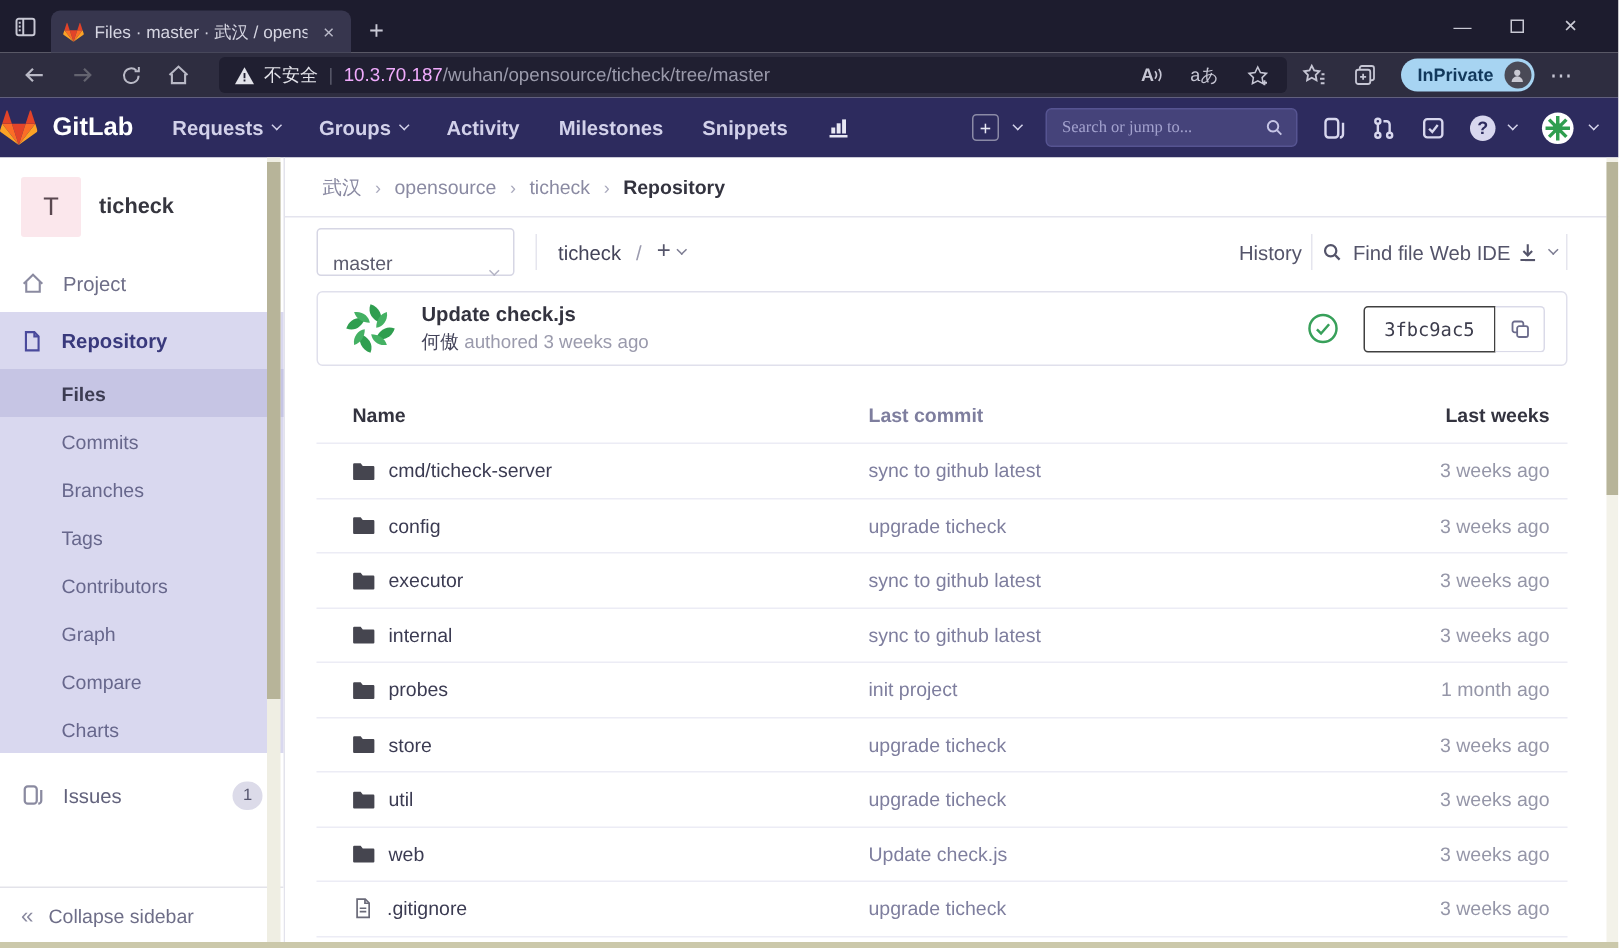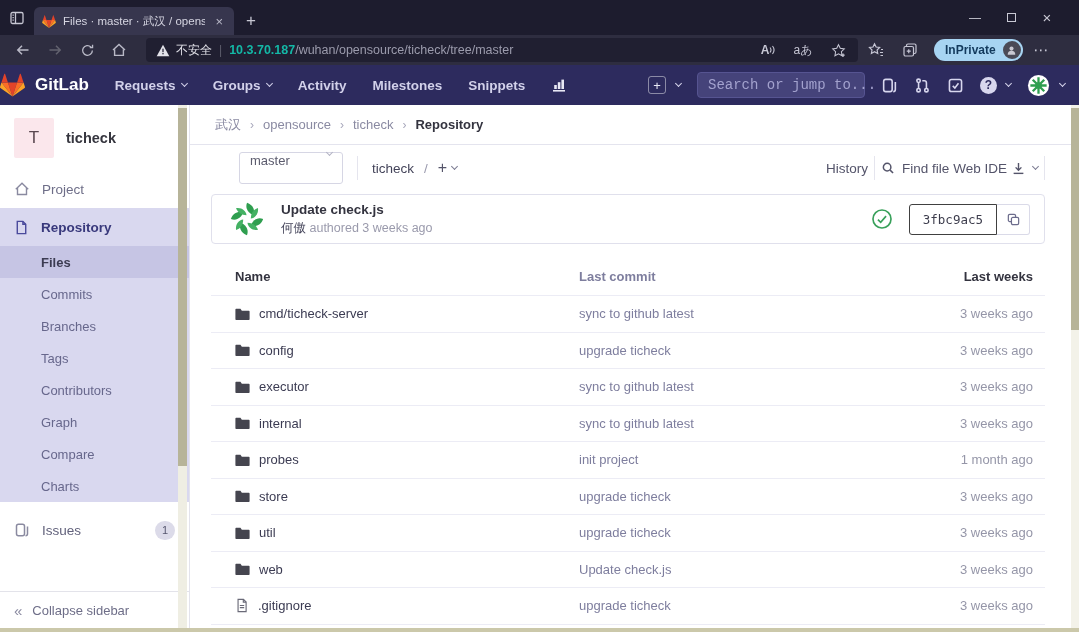--- a/index.html
+++ b/index.html
@@ -19,40 +19,40 @@
   .win-max { width:9px; height:9px; border:1px solid #c9c9d4; display:inline-block; }
 
   
   .addrbar { height:30px; background:#2e2d40; display:flex; align-items:center; padding:0 10px 0 8px; gap:2px; }
   .nav-ic { width:30px; height:26px; display:flex; align-items:center; justify-content:center; color:#b9b9c6; }
   .nav-ic.dim { color:#63636f; }
   .addr-pill { flex:0 0 712px; height:24px; margin-left:10px; background:#201f31; border-radius:4px; display:flex; align-items:center; padding:0 6px 0 10px; gap:7px; }
   .addr-warn { color:#e3e3ea; font-size:12px; display:flex; align-items:center; gap:6px; white-space:nowrap; }
   .addr-sep { color:#5c5c6c; font-size:12px; }
   .addr-url { font-size:12.5px; white-space:nowrap; overflow:hidden; flex:1; }
-  .addr-host { color:#14b8a6; font-weight:bold; }
+  .addr-host { color:#f0abfc; font-weight:normal; }
   .addr-path { color:#9b9bac; }
   .pill-ic { width:28px; height:24px; display:flex; align-items:center; justify-content:center; color:#c6c6d4; font-size:12px; flex:none; }
   .bar-ic { width:32px; height:26px; display:flex; align-items:center; justify-content:center; color:#c6c6d4; }
   .inprivate { height:22px; margin-left:6px; background:#a7d4f2; border-radius:11px; display:flex; align-items:center; padding:2px 2px 2px 11px; gap:7px; }
   .inprivate-label { color:#12395c; font-size:12px; font-weight:bold; }
   .inprivate-av { width:18px; height:18px; border-radius:50%; background:#4a4a56; color:#c9c9d2; font-size:11px; display:flex; align-items:center; justify-content:center; }
 
   
   .gl-nav { height:40px; background:#2d2b5e; display:flex; align-items:center; padding:0 14px 0 0; color:#d6d5ec; }
   .gl-brand { display:flex; align-items:center; gap:10px; margin-right:26px; }
   .gl-brand-name { color:#fff; font-size:17px; font-weight:bold; }
   .gl-menu { display:flex; align-items:center; gap:26px; font-size:13.5px; font-weight:bold; color:#d2d1ea; }
   .gl-menu-item { display:flex; align-items:center; }
   .chev { width:5px; height:5px; border-right:1.5px solid currentColor; border-bottom:1.5px solid currentColor; transform:rotate(45deg); display:inline-block; margin-left:6px; margin-top:-3px; }
   .gl-right { margin-left:auto; display:flex; align-items:center; gap:16px; }
   .gl-plus { display:flex; align-items:center; gap:4px; }
   .gl-plus-box { width:18px; height:18px; border:1px solid rgba(255,255,255,.45); border-radius:3px; display:flex; align-items:center; justify-content:center; font-size:13px; color:#e8e8f4; }
   .gl-search { width:168px; height:26px; background:#45437a; border:1px solid #565491; border-radius:4px; display:flex; align-items:center; padding:0 8px 0 10px; }
-  .gl-search-input { flex:1; background:transparent; border:none; outline:none; color:#e6e6f4; font-size:14px; font-family:Liberation Mono, monospace; }
+  .gl-search-input { flex:1; background:transparent; border:none; outline:none; color:#e6e6f4; font-size:11px; font-family:Liberation Serif, serif; }
   .gl-search-input::placeholder { color:#a3a2ce; }
   .gl-ic { color:#d8d7ee; display:flex; align-items:center; }
   .gl-help { display:flex; align-items:center; gap:3px; }
   .gl-help-q { width:17px; height:17px; border-radius:50%; background:#d8d7ee; color:#2d2b5e; font-size:12px; font-weight:bold; display:flex; align-items:center; justify-content:center; }
   .gl-avatar { display:flex; align-items:center; gap:4px; }
 
   
   .page { display:flex; height:527px; position:relative; }
 
   
@@ -77,21 +77,21 @@
 
   
   .main { flex:1; background:#fff; position:relative; overflow:hidden; }
   .breadcrumb { height:40px; display:flex; align-items:center; gap:9px; padding:0 0 0 25px; font-size:13px; color:#8a8aa2; border-bottom:1px solid #e4e4ee; }
   .breadcrumb .sep { color:#a8a8bc; font-size:12px; }
   .breadcrumb .current { color:#33333f; font-weight:bold; }
 
   .content { margin:0 34px 0 21px; }
 
   .file-toolbar { height:46px; display:flex; align-items:center; }
-  .branch-select { width:104px; height:32px; border:1px solid #d6d6e4; border-radius:3px; display:flex; align-items:flex-start; padding:0 10px; color:#5c5c6e; font-size:13px; background:#fff;margin-left:28px; }
+  .branch-select { width:132px; height:32px; border:1px solid #d6d6e4; border-radius:3px; display:flex; align-items:flex-end; padding:0 10px; color:#5c5c6e; font-size:13px; background:#fff; }
   .branch-select .chev2 { margin-left:auto; color:#b3b3c4; }
   .tb-div { width:1px; height:24px; background:#e5e5ee; margin:0 14px; }
   .path-crumb { display:flex; align-items:center; gap:10px; font-size:13.5px; color:#44445a; }
   .path-slash { color:#9a9aae; }
   .path-plus { display:flex; align-items:center; gap:5px; color:#55556a; font-size:16px; }
   .tb-right { margin-left:auto; display:flex; align-items:center; gap:4px; color:#54546a; font-size:13.5px; }
   .tb-btn { display:flex; align-items:center; gap:7px; }
   .chev2 { width:5px; height:5px; border-right:1.4px solid #7c7c92; border-bottom:1.4px solid #7c7c92; transform:rotate(45deg); display:inline-block; margin-top:-3px; }
 
   .commit-box { border:1px solid #e0e0ec; border-radius:4px; height:50px; display:flex; align-items:center; padding:0 14px 0 16px; margin-top:3px; }

